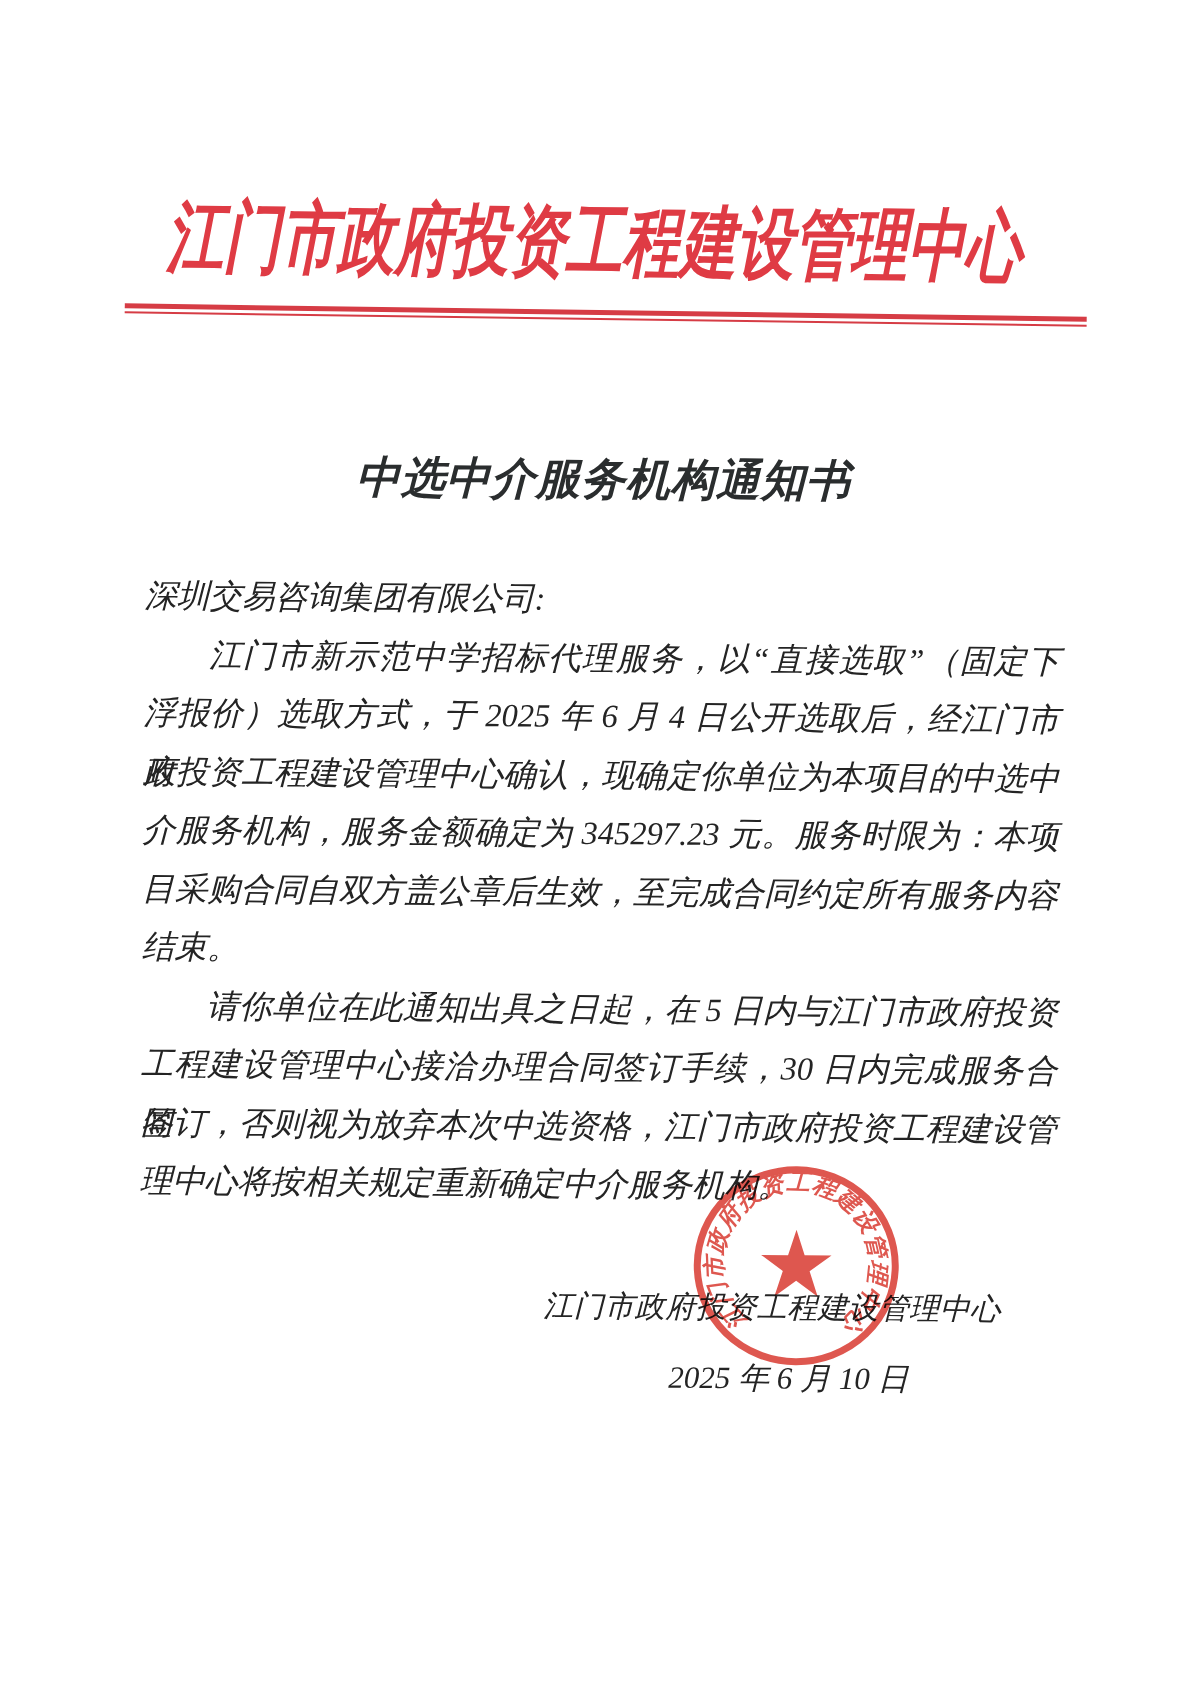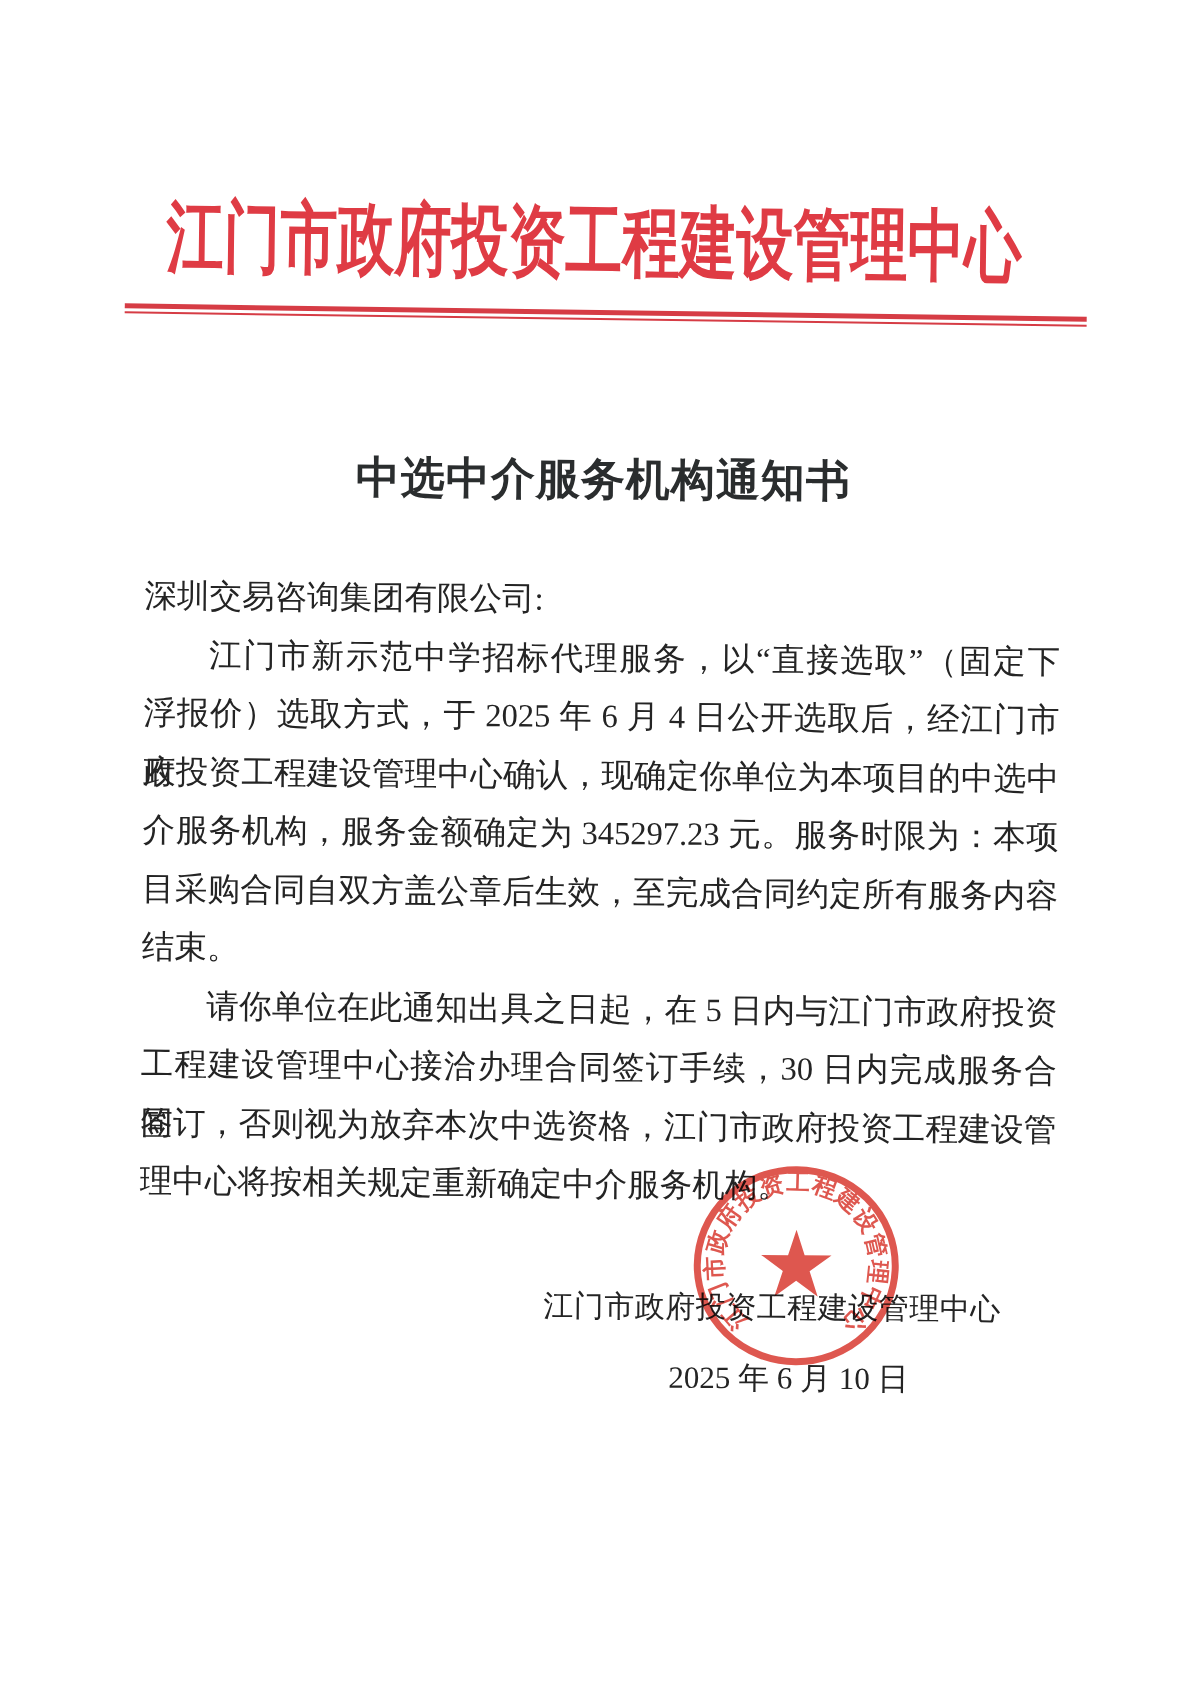--- a/index.html
+++ b/index.html
@@ -3,20 +3,21 @@
 <meta charset="utf-8">
 <style>
   html,body{margin:0;padding:0;background:#ffffff;}
   .page{
     position:relative;
     width:1190px;height:1683px;
     background:#ffffff;
     overflow:hidden;
     font-family:"Liberation Serif","DejaVu Serif",serif;
     color:#242424;
+    font-style:italic;
   }
   .scan-tilt{
     position:absolute;inset:0;
     transform:rotate(0.45deg);
     transform-origin:80px 150px;
   }
   
   .letterhead{
     position:absolute;top:186px;left:0;width:100%;
     text-align:center;

